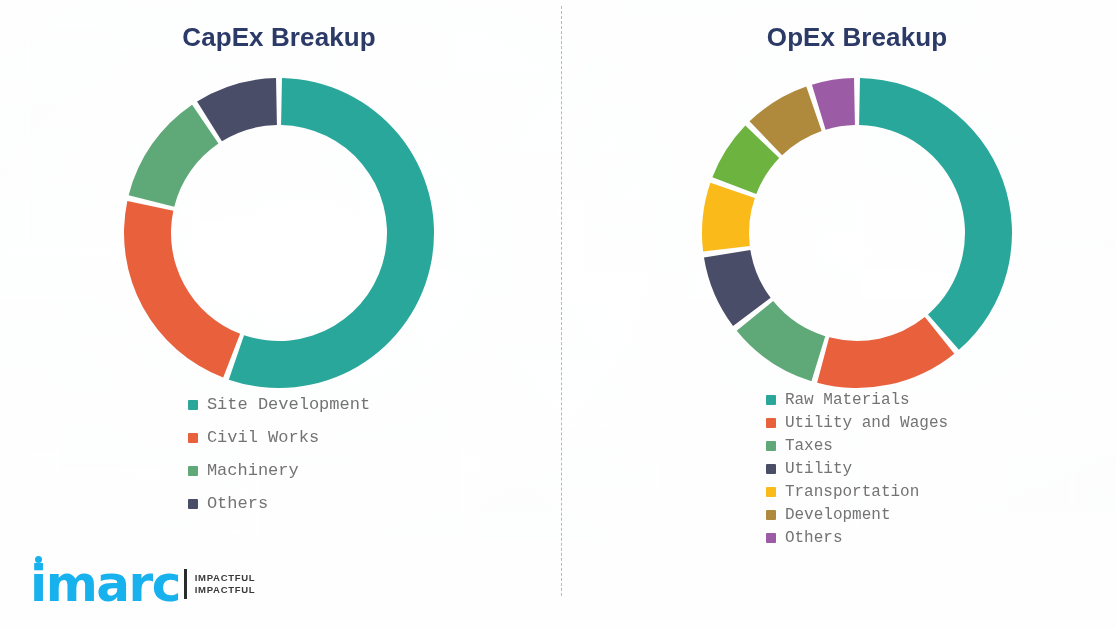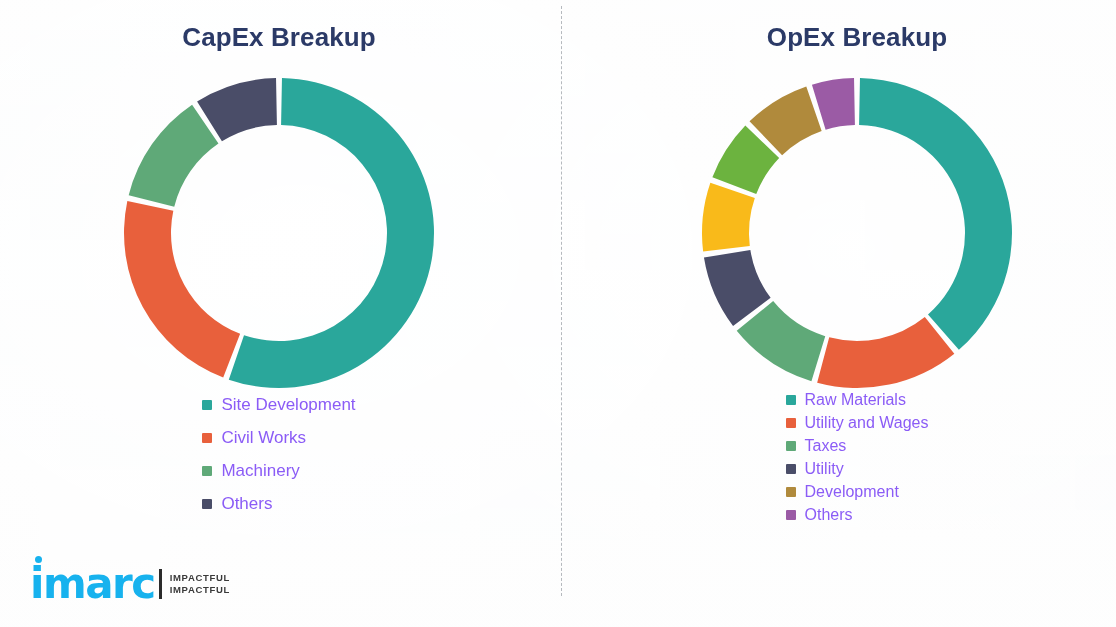--- a/index.html
+++ b/index.html
@@ -116,37 +116,38 @@
 
   .legend-swatch {
     width: 10px;
     height: 10px;
     flex: 0 0 10px;
     margin-right: 9px;
     border-radius: 1px;
   }
   .legend-label {
     font-size: 16px;
-    color: #8b5cf6;
+    color: #737373;
     line-height: 1;
+    font-family: Liberation Mono, monospace;
   }
   .legend.left-legend .legend-label { font-size: 17px; }
 
   
   .logo {
     position: absolute;
     left: 30px;
     top: 562px;
     display: flex;
     align-items: center;
     height: 44px;
   }
   .logo-mark {
     position: relative;
-    font-size: 42px;
+    font-size: 50px;
     font-weight: bold;
     color: #17b2ee;
     letter-spacing: -1.5px;
     line-height: 38px;
     font-family: "DejaVu Sans", sans-serif;
   }
   .logo-dot {
     position: absolute;
     left: 5px;
     top: -9px;
@@ -261,20 +262,23 @@
             </div><div class="legend-row">
               <span class="legend-swatch" style="background: rgb(232, 96, 60);"></span>
               <span class="legend-label">Utility and Wages</span>
             </div><div class="legend-row">
               <span class="legend-swatch" style="background: rgb(95, 169, 120);"></span>
               <span class="legend-label">Taxes</span>
             </div><div class="legend-row">
               <span class="legend-swatch" style="background: rgb(74, 77, 104);"></span>
               <span class="legend-label">Utility</span>
             </div><div class="legend-row">
+              <span class="legend-swatch" style="background: rgb(249, 186, 26);"></span>
+              <span class="legend-label">Transportation</span>
+            </div><div class="legend-row">
               <span class="legend-swatch" style="background: rgb(176, 138, 60);"></span>
               <span class="legend-label">Development</span>
             </div><div class="legend-row">
               <span class="legend-swatch" style="background: rgb(155, 91, 165);"></span>
               <span class="legend-label">Others</span>
             </div></div>
       </div>
     </div>
   </div>
 

